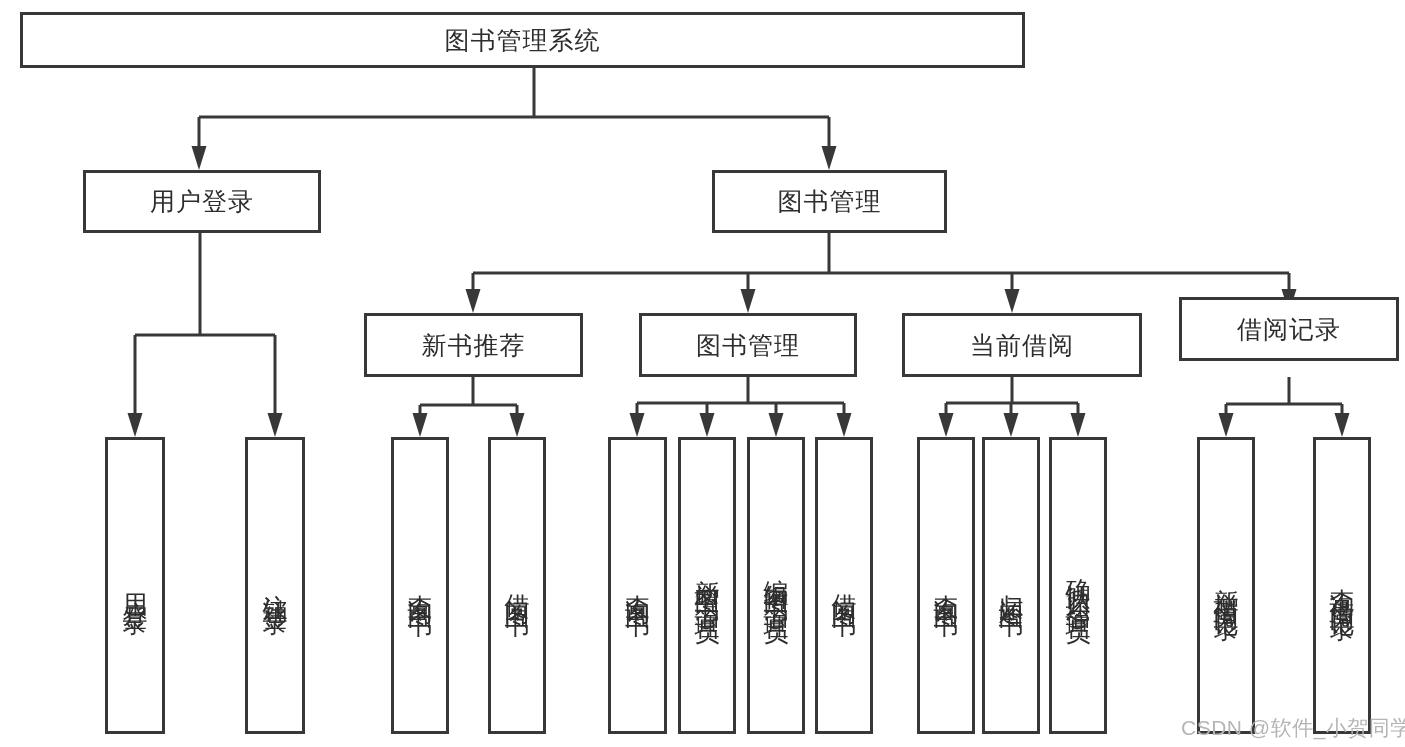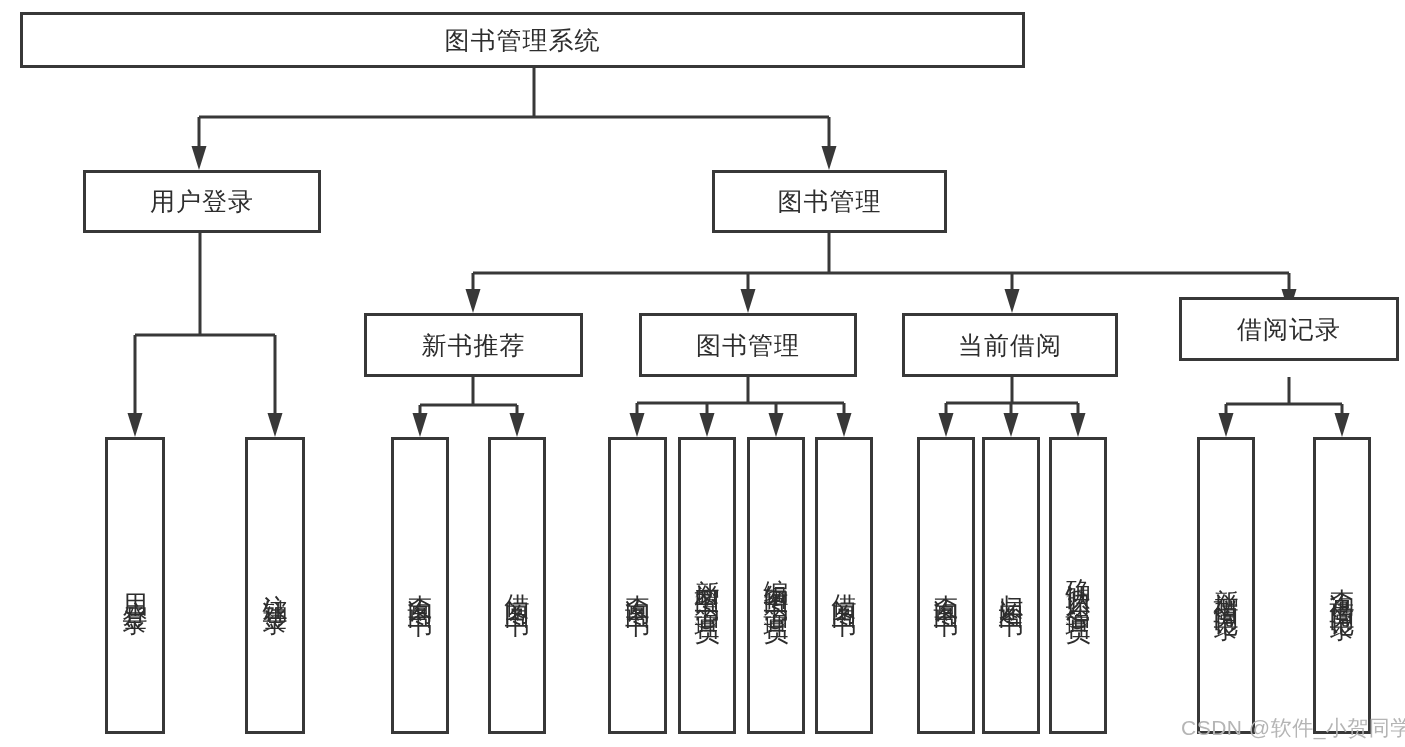--- a/index.html
+++ b/index.html
@@ -29,21 +29,21 @@
     color:#2d2d2d;
   }
   
   #n-root{left:20px;top:12px;width:1005px;height:56px;}
   
   #n-user-login{left:83px;top:170px;width:238px;height:63px;}
   #n-book-mgmt{left:712px;top:170px;width:235px;height:63px;}
   
   #n-new-rec{left:364px;top:313px;width:219px;height:64px;}
   #n-borrowing{left:639px;top:313px;width:218px;height:64px;}
-  #n-current{left:902px;top:313px;width:216px;height:64px;}
+  #n-current{left:902px;top:313px;width:240px;height:64px;}
   #n-records{left:1179px;top:297px;width:220px;height:64px;}
   
   .vbox{top:437px;height:297px;}
   #v-login{left:105px;width:60px;}
   #v-logout{left:245px;width:60px;}
   #v-q1{left:391px;width:58px;}
   #v-b1{left:488px;width:58px;}
   #v-q2{left:608px;width:59px;}
   #v-add{left:678px;width:58px;}
   #v-edit{left:747px;width:58px;}

